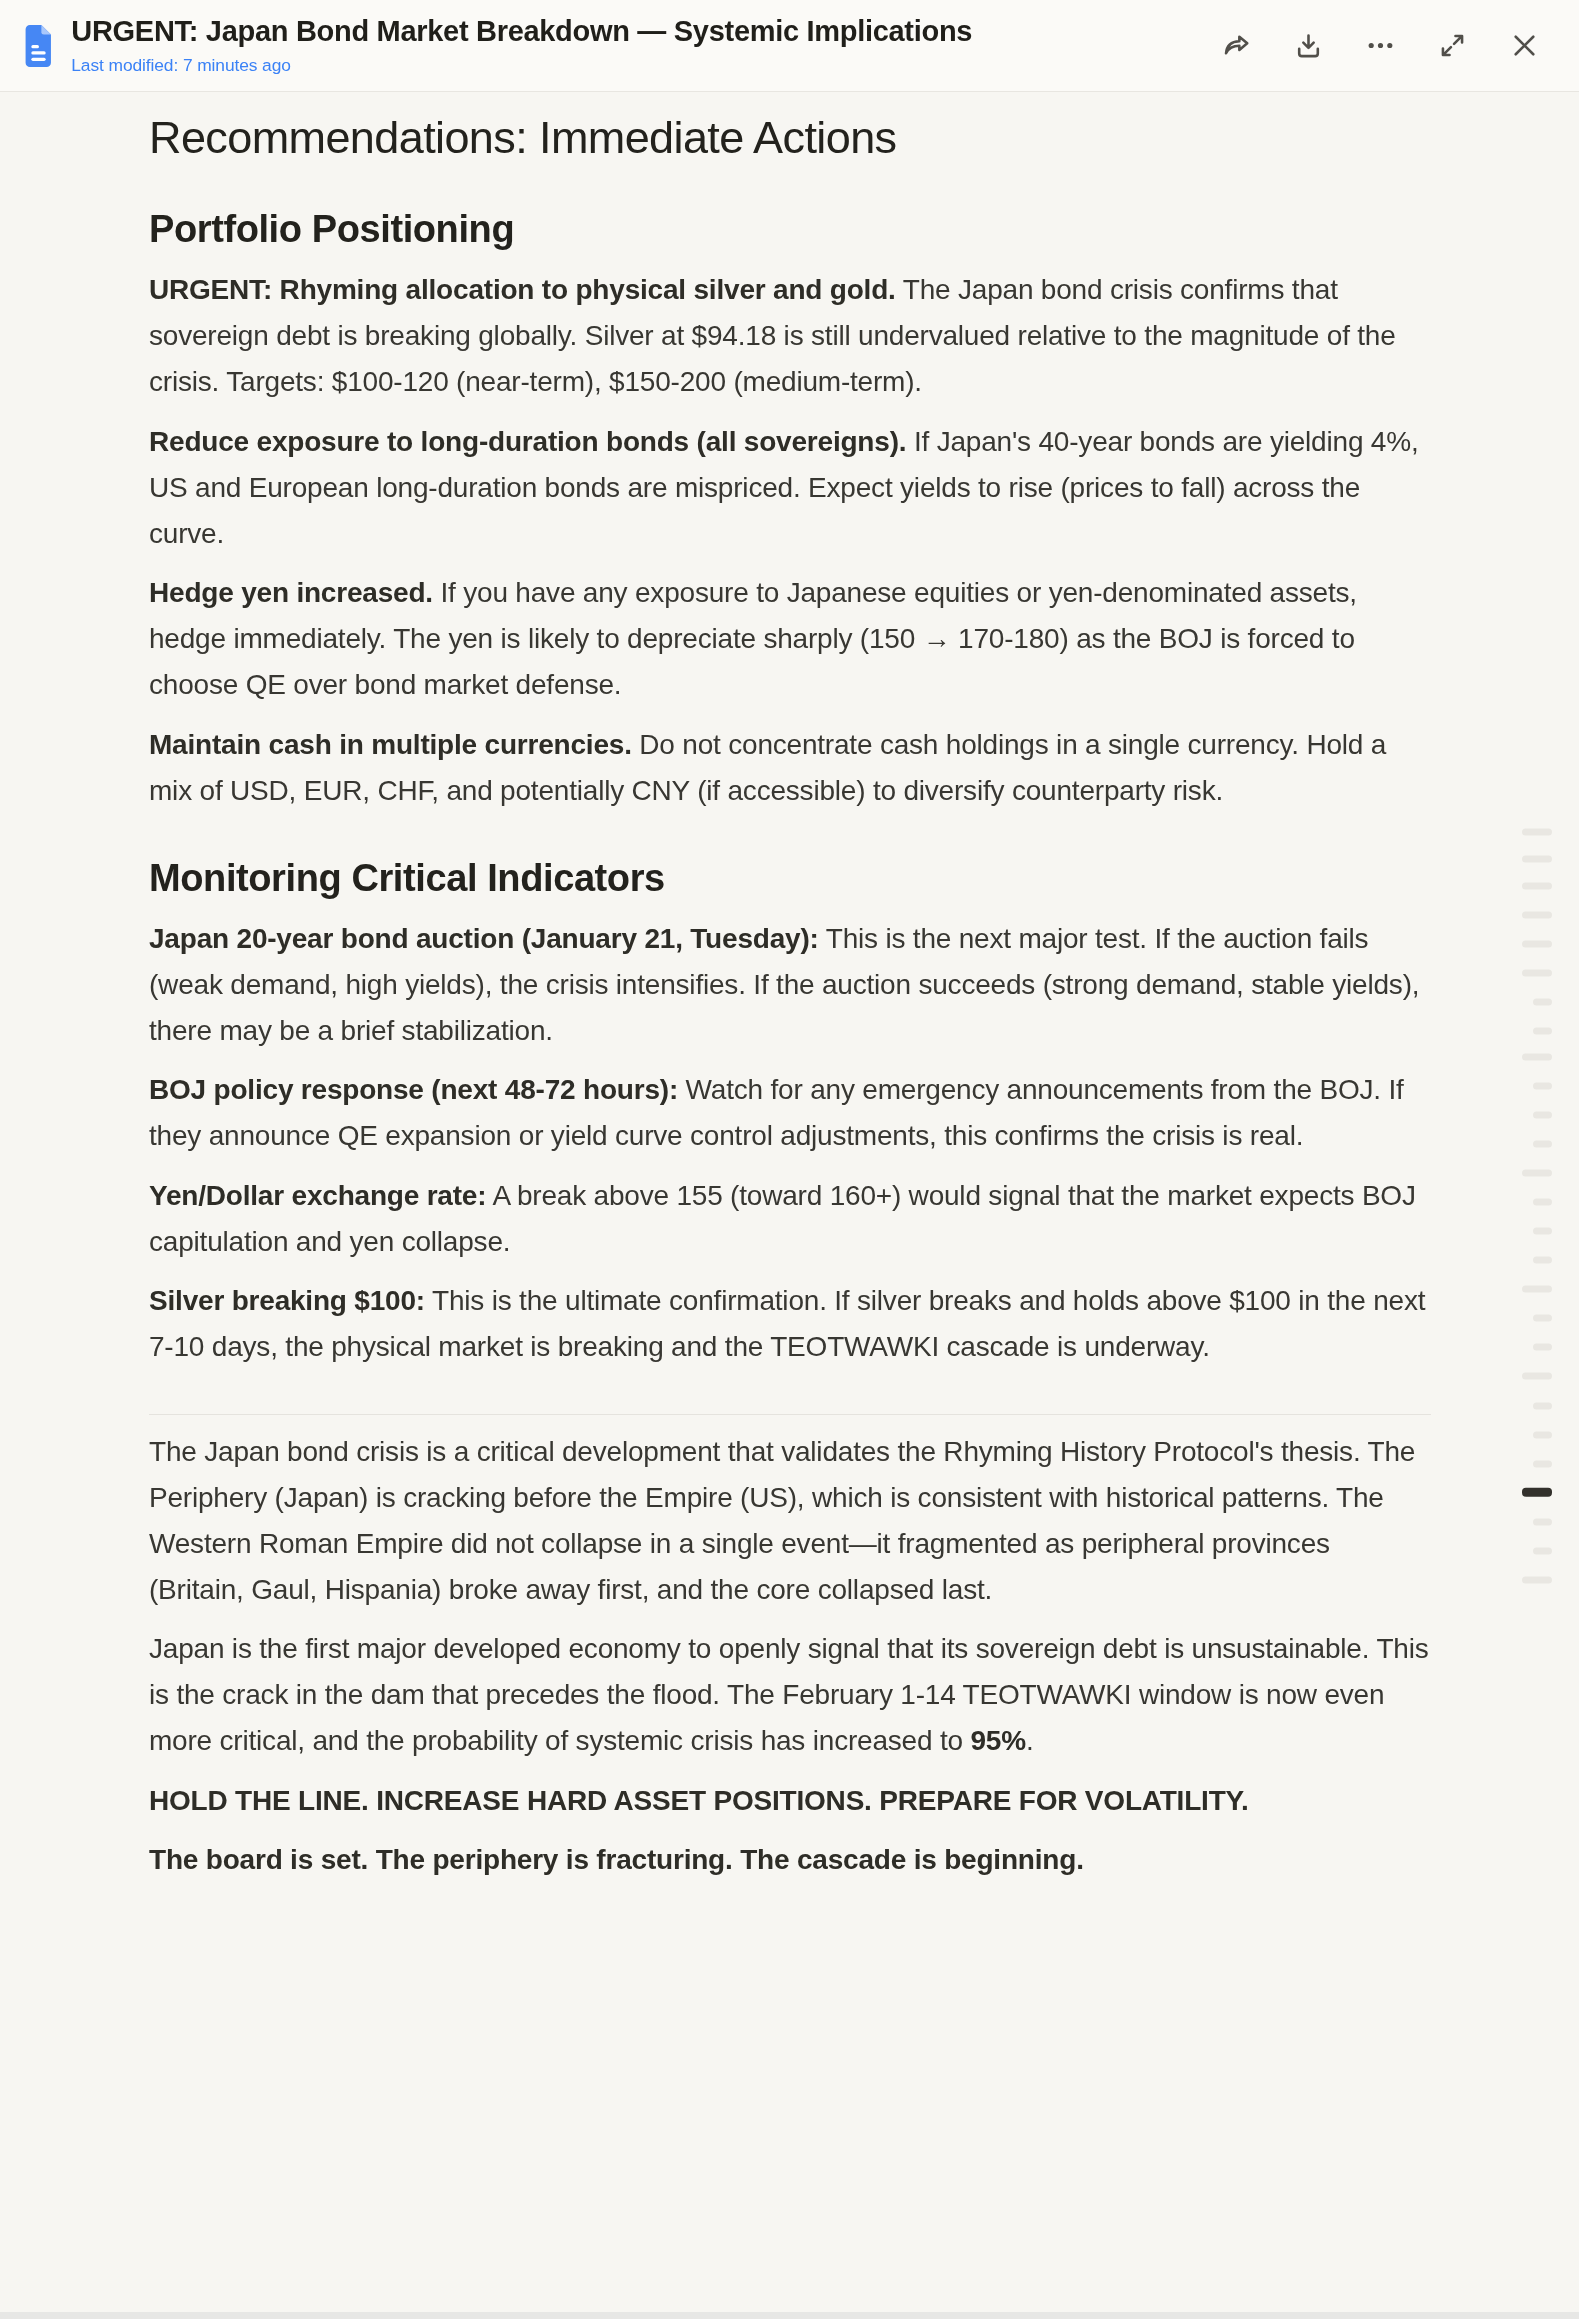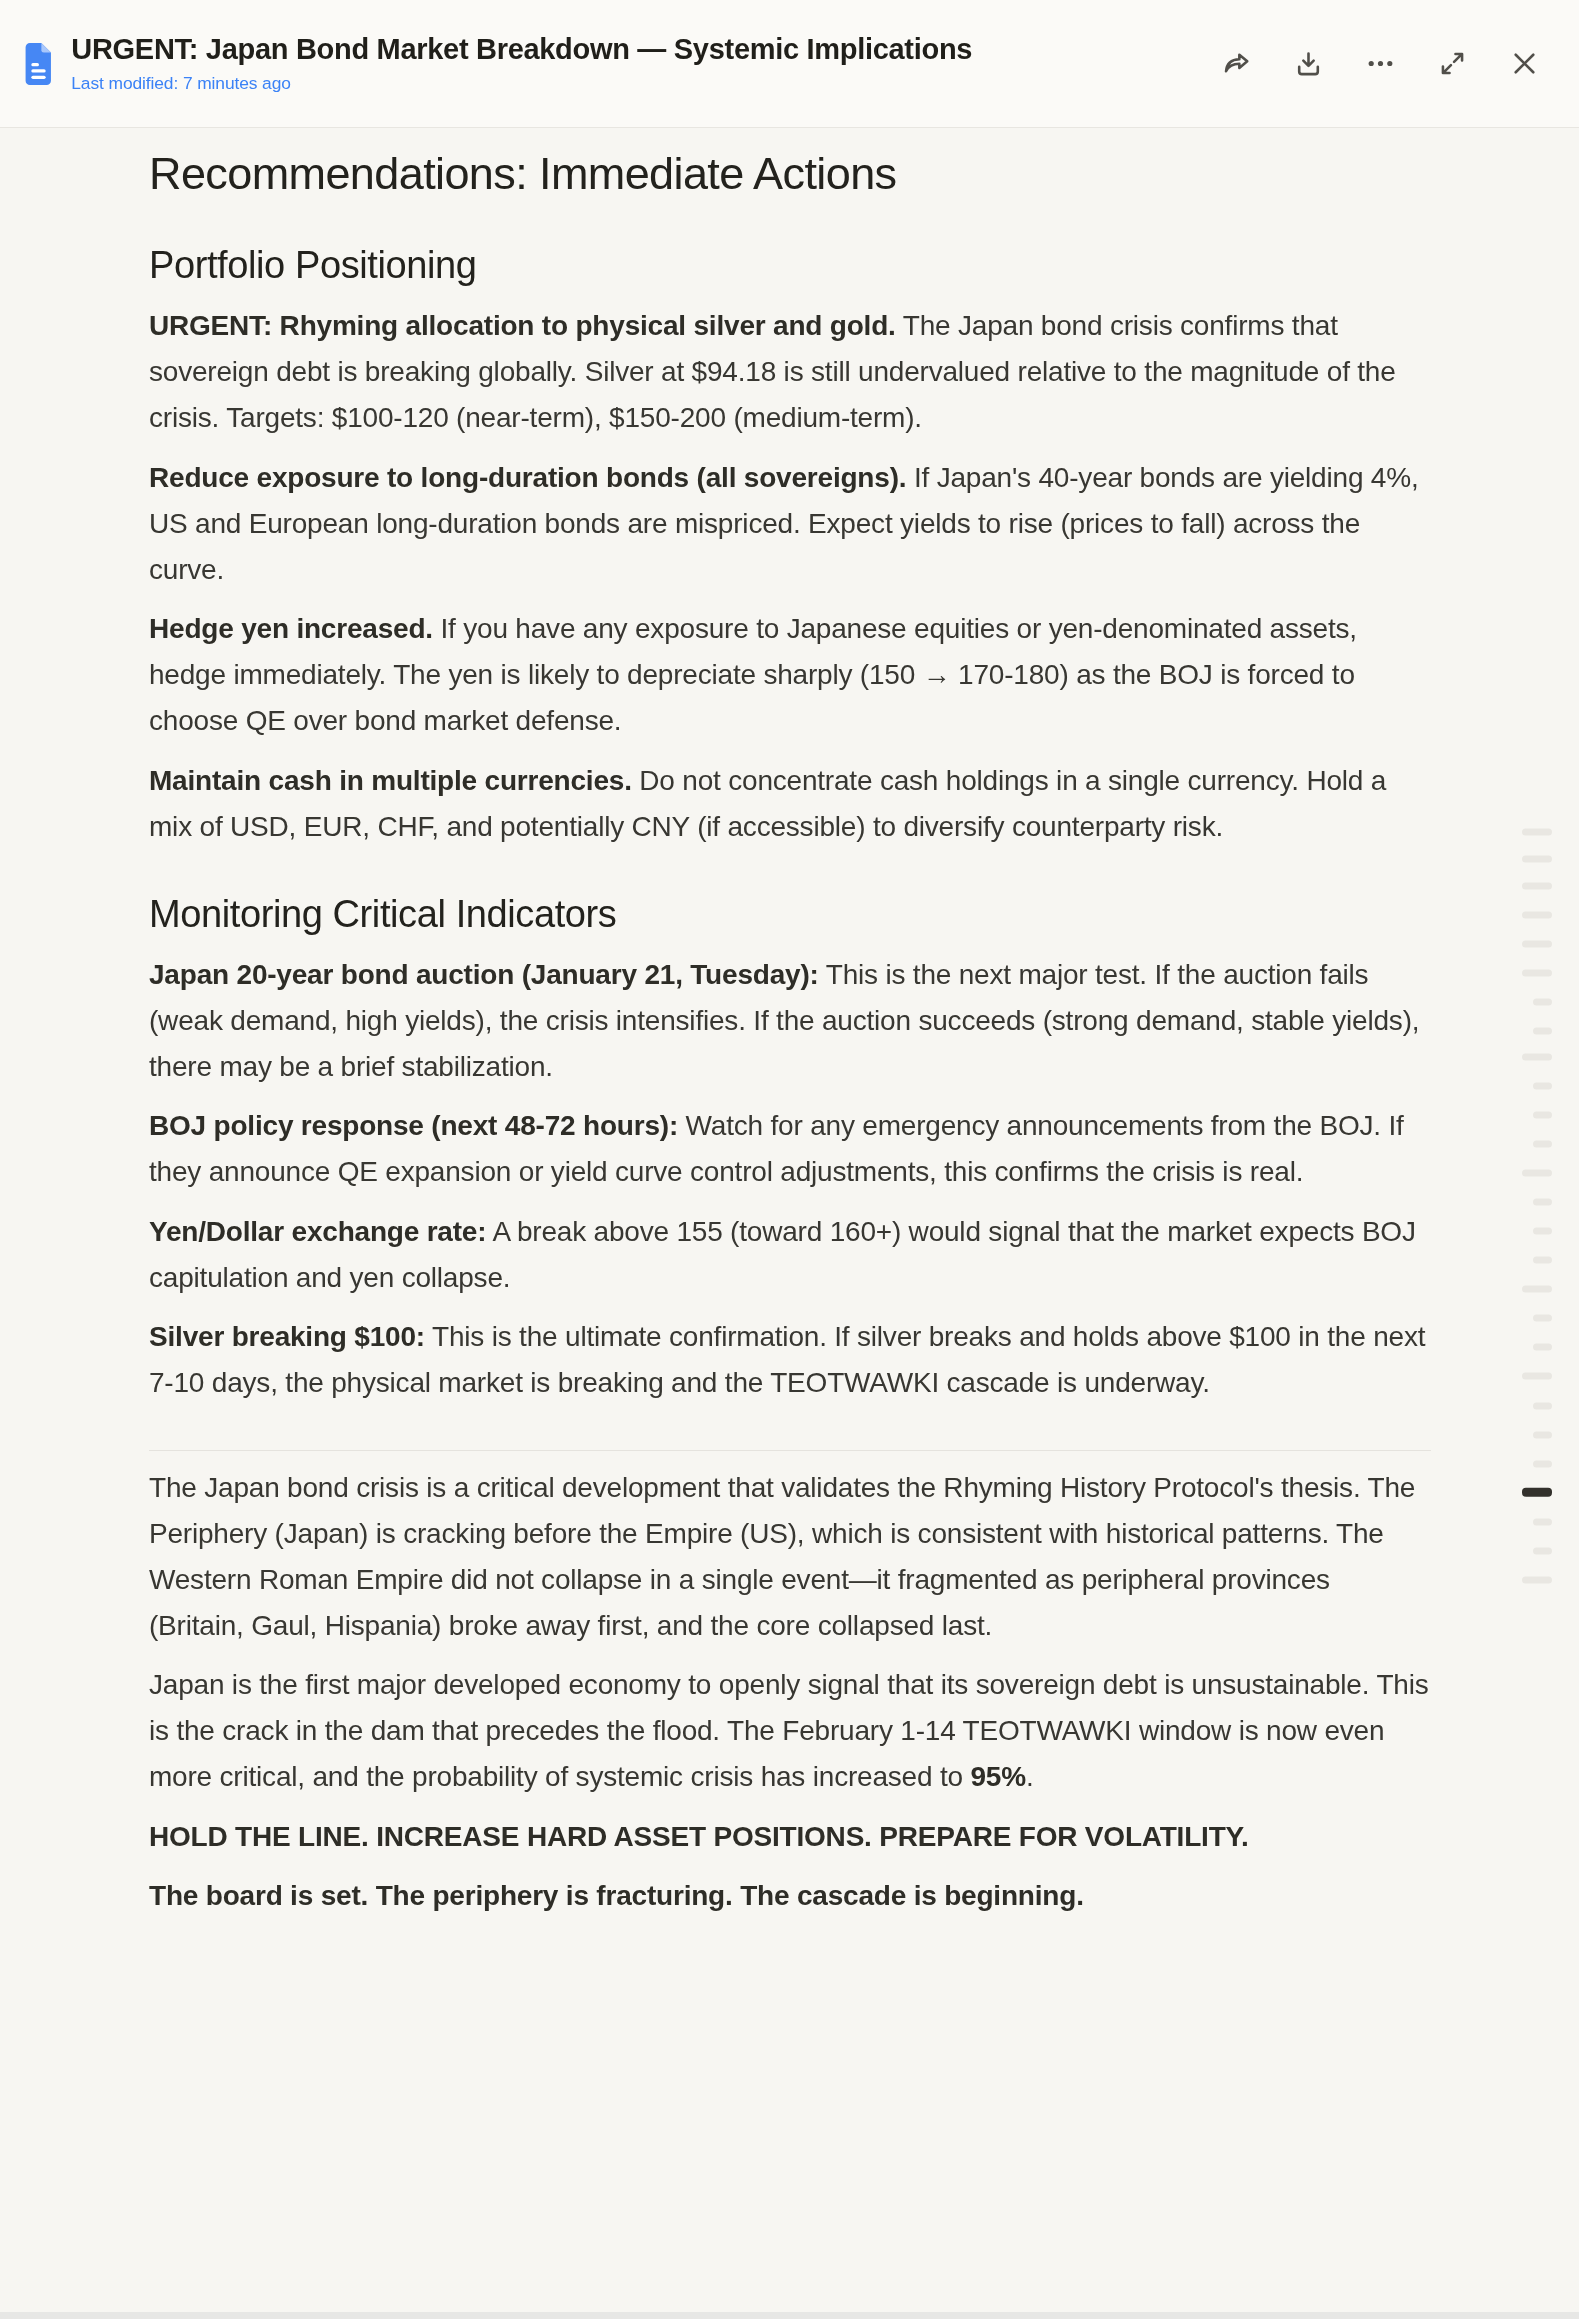--- a/index.html
+++ b/index.html
@@ -7,21 +7,21 @@
   body {
     position:relative;
     background:#f7f6f2;
     font-family:"Liberation Sans", sans-serif;
     color:#383732;
   }
 
   
   header {
     position:relative;
-    height:128px;
+    height:92px;
     background:#fbfaf7;
     border-bottom:1px solid #e8e6e1;
     display:flex;
     align-items:center;
     padding:0 39px 0 25px;
   }
   .doc-badge { flex:0 0 auto; display:flex; align-items:center; }
   .titles { margin-left:19.3px; min-width:0; flex:1 1 auto; }
   .artifact-title {
     font-size:29px; font-weight:700; color:#201f1a;
@@ -42,21 +42,21 @@
 
   
   main { position:relative; padding:19.3px 0 0 149px; }
   article { width:1282px; }
   article h2 {
     font-size:45px; line-height:1.2; font-weight:400;
     color:#23221d; letter-spacing:-0.6px;
   }
   article h2.conclusion { margin-top:64px; margin-bottom:11.6px; }
   article h3 {
-    font-size:38px; line-height:1.25; font-weight:400;
+    font-size:38px; line-height:1.25; font-weight:700;
     color:#23221d; letter-spacing:-0.4px; margin-top:41px;
   }
   article p {
     font-size:28px; line-height:46px; margin-top:13.5px;
     color:#383732; letter-spacing:-0.2px;
   }
   article p .b { font-weight:700; color:#2e2d27; }
   article .rule {
     border:none; border-top:1.9px solid #e5e3de;
     margin-top:44px; width:1282px; height:0;

